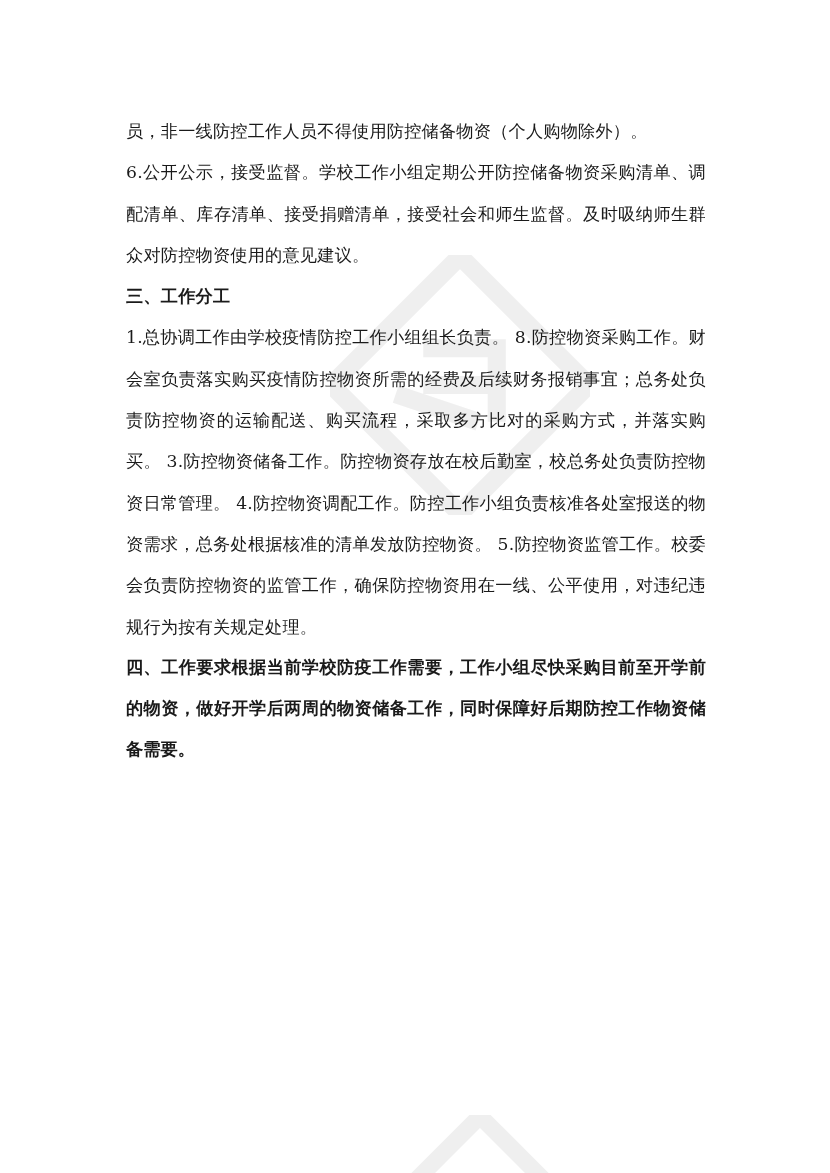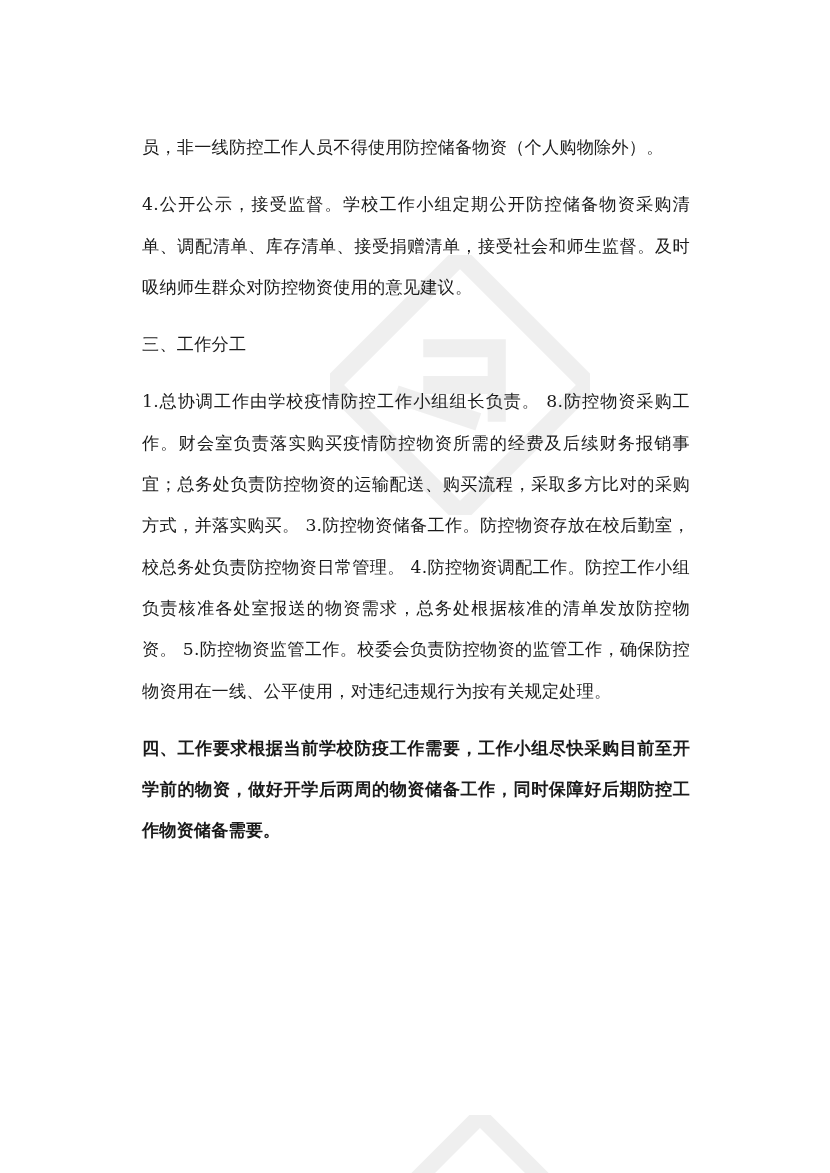--- a/index.html
+++ b/index.html
@@ -43,31 +43,31 @@
     .content {
       position: absolute;
       left: 126px;
       top: 111px;
       width: 580px;
       font-size: 17.2px;
       line-height: 41.3px;
       letter-spacing: 0.2px;
     }
     .content p {
-      margin: 16px;
+      margin: 0;
       padding: 0;
       text-align: justify;
       text-align-last: left;
     }
     .heading {
       font-family: "DejaVu Sans", "Liberation Sans", sans-serif;
-      font-weight: normal;
+      font-weight: bold;
     }
     .bold-para {
-      font-family: Liberation Serif, serif;
+      font-family: Liberation Mono, monospace;
       font-weight: bold;
       letter-spacing: 0.1px;
     }
   </style>
 </head>
 <body>
 
 <div class="page">
 
   <svg class="watermark wm-1" viewBox="0 0 100 100">
@@ -79,19 +79,19 @@
 
   <svg class="watermark wm-2" viewBox="0 0 100 100">
     <g transform="rotate(45 50 50)">
       <rect x="15" y="15" width="70" height="70" fill="none" stroke="#000" stroke-width="7"></rect>
       <path d="M30 50 L50 30 L70 50 M40 60 L60 40 M35 70 L65 55" fill="none" stroke="#000" stroke-width="7"></path>
     </g>
   </svg>
 
   <div class="content">
     <p>员，非一线防控工作人员不得使用防控储备物资（个人购物除外）。</p>
-    <p>4.公开公示，接受监督。学校工作小组定期公开防控储备物资采购清单、调配清单、库存清单、接受捐赠清单，接受社会和师生监督。及时吸纳师生群众对防控物资使用的意见建议。</p>
+    <p>6.公开公示，接受监督。学校工作小组定期公开防控储备物资采购清单、调配清单、库存清单、接受捐赠清单，接受社会和师生监督。及时吸纳师生群众对防控物资使用的意见建议。</p>
     <p class="heading">三、工作分工</p>
     <p>1.总协调工作由学校疫情防控工作小组组长负责。 8.防控物资采购工作。财会室负责落实购买疫情防控物资所需的经费及后续财务报销事宜；总务处负责防控物资的运输配送、购买流程，采取多方比对的采购方式，并落实购买。 3.防控物资储备工作。防控物资存放在校后勤室，校总务处负责防控物资日常管理。 4.防控物资调配工作。防控工作小组负责核准各处室报送的物资需求，总务处根据核准的清单发放防控物资。 5.防控物资监管工作。校委会负责防控物资的监管工作，确保防控物资用在一线、公平使用，对违纪违规行为按有关规定处理。</p>
     <p class="bold-para">四、工作要求根据当前学校防疫工作需要，工作小组尽快采购目前至开学前的物资，做好开学后两周的物资储备工作，同时保障好后期防控工作物资储备需要。</p>
   </div>
 
 </div>
 
 </body></html>

